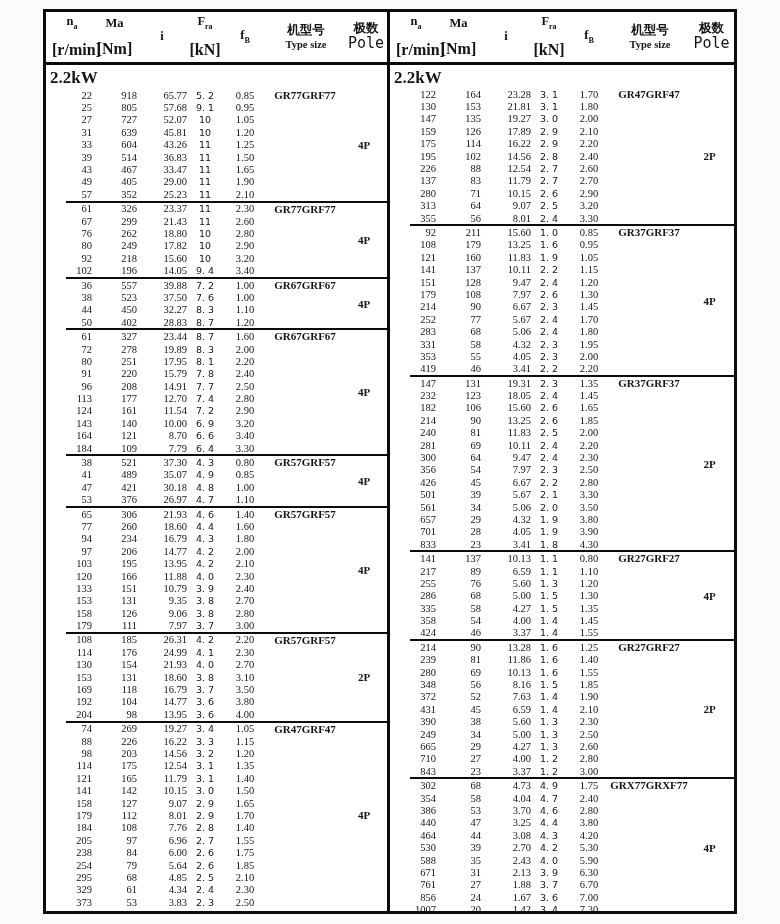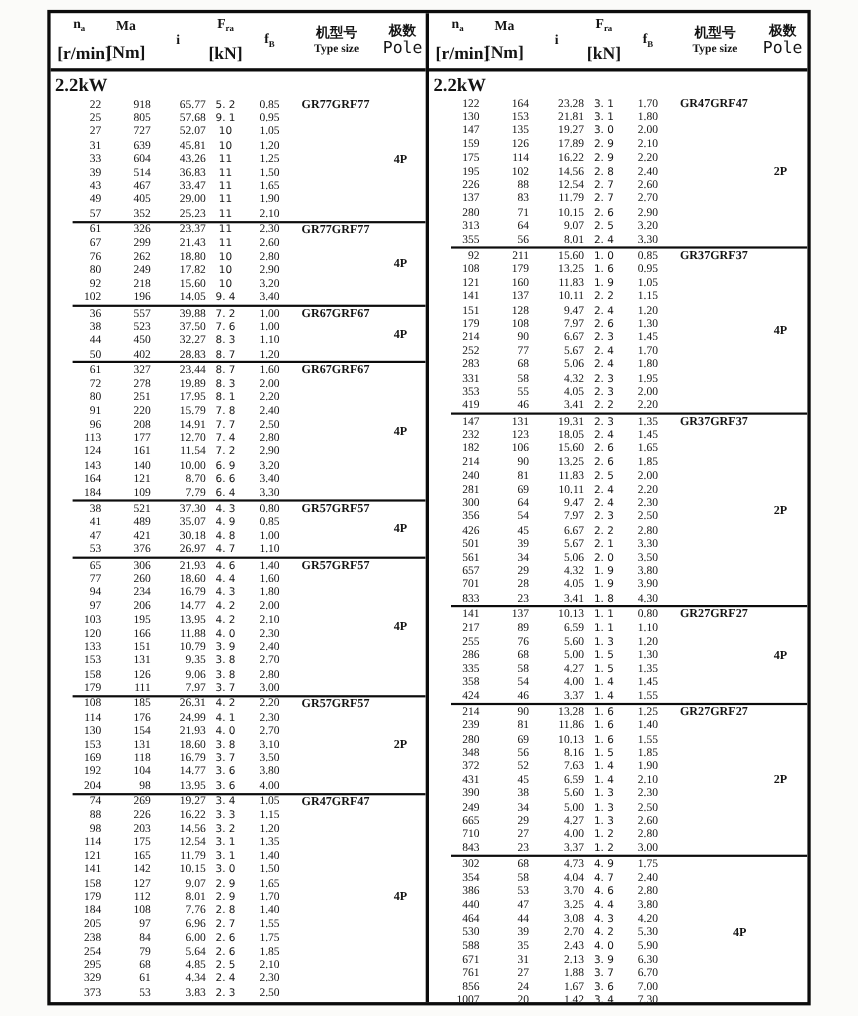--- a/index.html
+++ b/index.html
@@ -1163,19 +1163,23 @@
                 <div class="cell c4">7.00</div>
               </div>
               <div class="row">
                 <div class="cell c0">1007</div>
                 <div class="cell c1">20</div>
                 <div class="cell c2">1.42</div>
                 <div class="cell c3">3. 4</div>
                 <div class="cell c4">7.30</div>
               </div>
             </div>
+            <div class="typecol">
+              <div class="typeline">GRX77</div>
+              <div class="typeline">GRXF77</div>
+            </div>
             <div class="polecol">4P</div>
           </div>
         </div>
     </div>
   </div>
 
 </div>
 
 </body></html>

